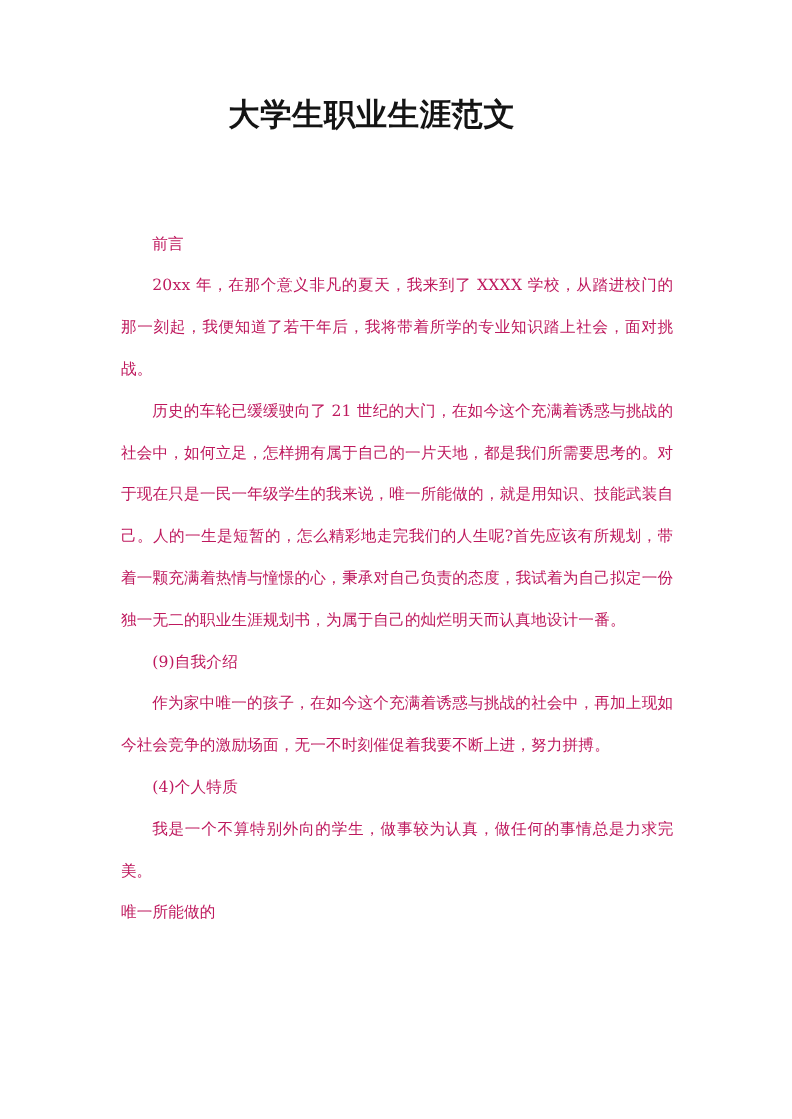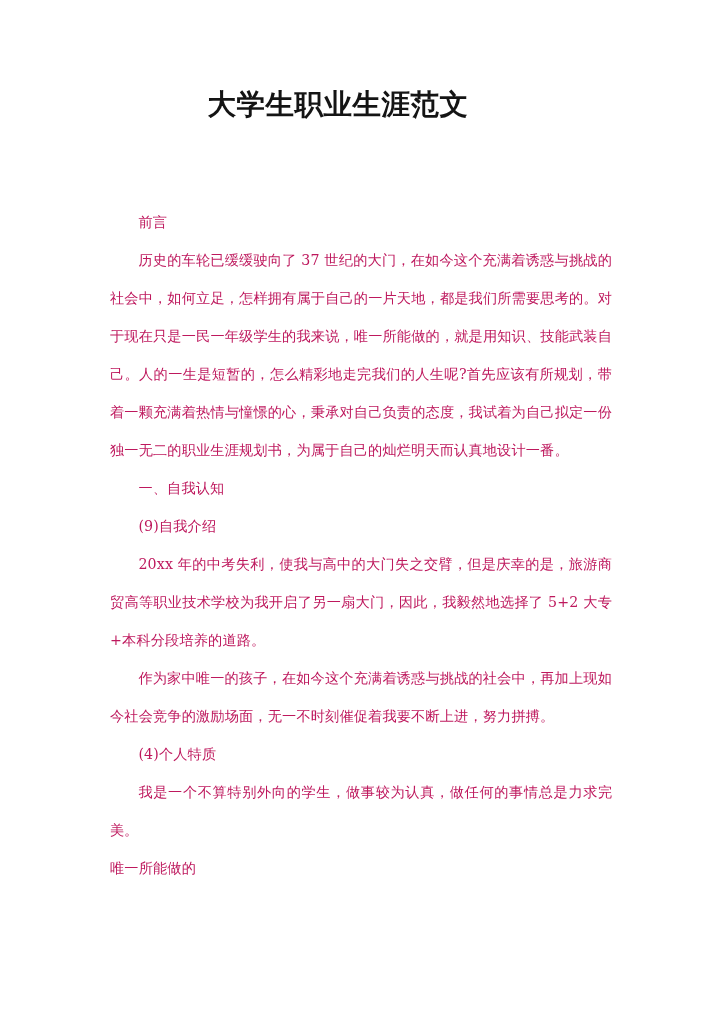--- a/index.html
+++ b/index.html
@@ -66,28 +66,27 @@
 <body>
 
 <div class="page">
 
   <div class="doc-title">大学生职业生涯范文</div>
 
   <div class="body-block">
 
     <p class="para head">前言</p>
 
+    <p class="para indent">20xx 年，在那个意义非凡的夏天，我来到了 XXXX 学校，从踏进校门的那一刻起，我便知道了若干年后，我将带着所学的专业知识踏上社会，面对挑战。</p>
 
-    <p class="para indent">历史的车轮已缓缓驶向了 37 世纪的大门，在如今这个充满着诱惑与挑战的社会中，如何立足，怎样拥有属于自己的一片天地，都是我们所需要思考的。对于现在只是一民一年级学生的我来说，唯一所能做的，就是用知识、技能武装自己。人的一生是短暂的，怎么精彩地走完我们的人生呢?首先应该有所规划，带着一颗充满着热情与憧憬的心，秉承对自己负责的态度，我试着为自己拟定一份独一无二的职业生涯规划书，为属于自己的灿烂明天而认真地设计一番。</p>
+    <p class="para indent">历史的车轮已缓缓驶向了 21 世纪的大门，在如今这个充满着诱惑与挑战的社会中，如何立足，怎样拥有属于自己的一片天地，都是我们所需要思考的。对于现在只是一民一年级学生的我来说，唯一所能做的，就是用知识、技能武装自己。人的一生是短暂的，怎么精彩地走完我们的人生呢?首先应该有所规划，带着一颗充满着热情与憧憬的心，秉承对自己负责的态度，我试着为自己拟定一份独一无二的职业生涯规划书，为属于自己的灿烂明天而认真地设计一番。</p>
 
-    <p class="para head">一、自我认知</p>
 
     <p class="para head">(9)自我介绍</p>
 
-    <p class="para indent">20xx 年的中考失利，使我与高中的大门失之交臂，但是庆幸的是，旅游商贸高等职业技术学校为我开启了另一扇大门，因此，我毅然地选择了 5+2 大专+本科分段培养的道路。</p>
 
     <p class="para indent">作为家中唯一的孩子，在如今这个充满着诱惑与挑战的社会中，再加上现如今社会竞争的激励场面，无一不时刻催促着我要不断上进，努力拼搏。</p>
 
     <p class="para head">(4)个人特质</p>
 
     <p class="para indent tight">我是一个不算特别外向的学生，做事较为认真，做任何的事情总是力求完美。</p>
 
     <p class="para noindent">唯一所能做的</p>
 
   </div>

